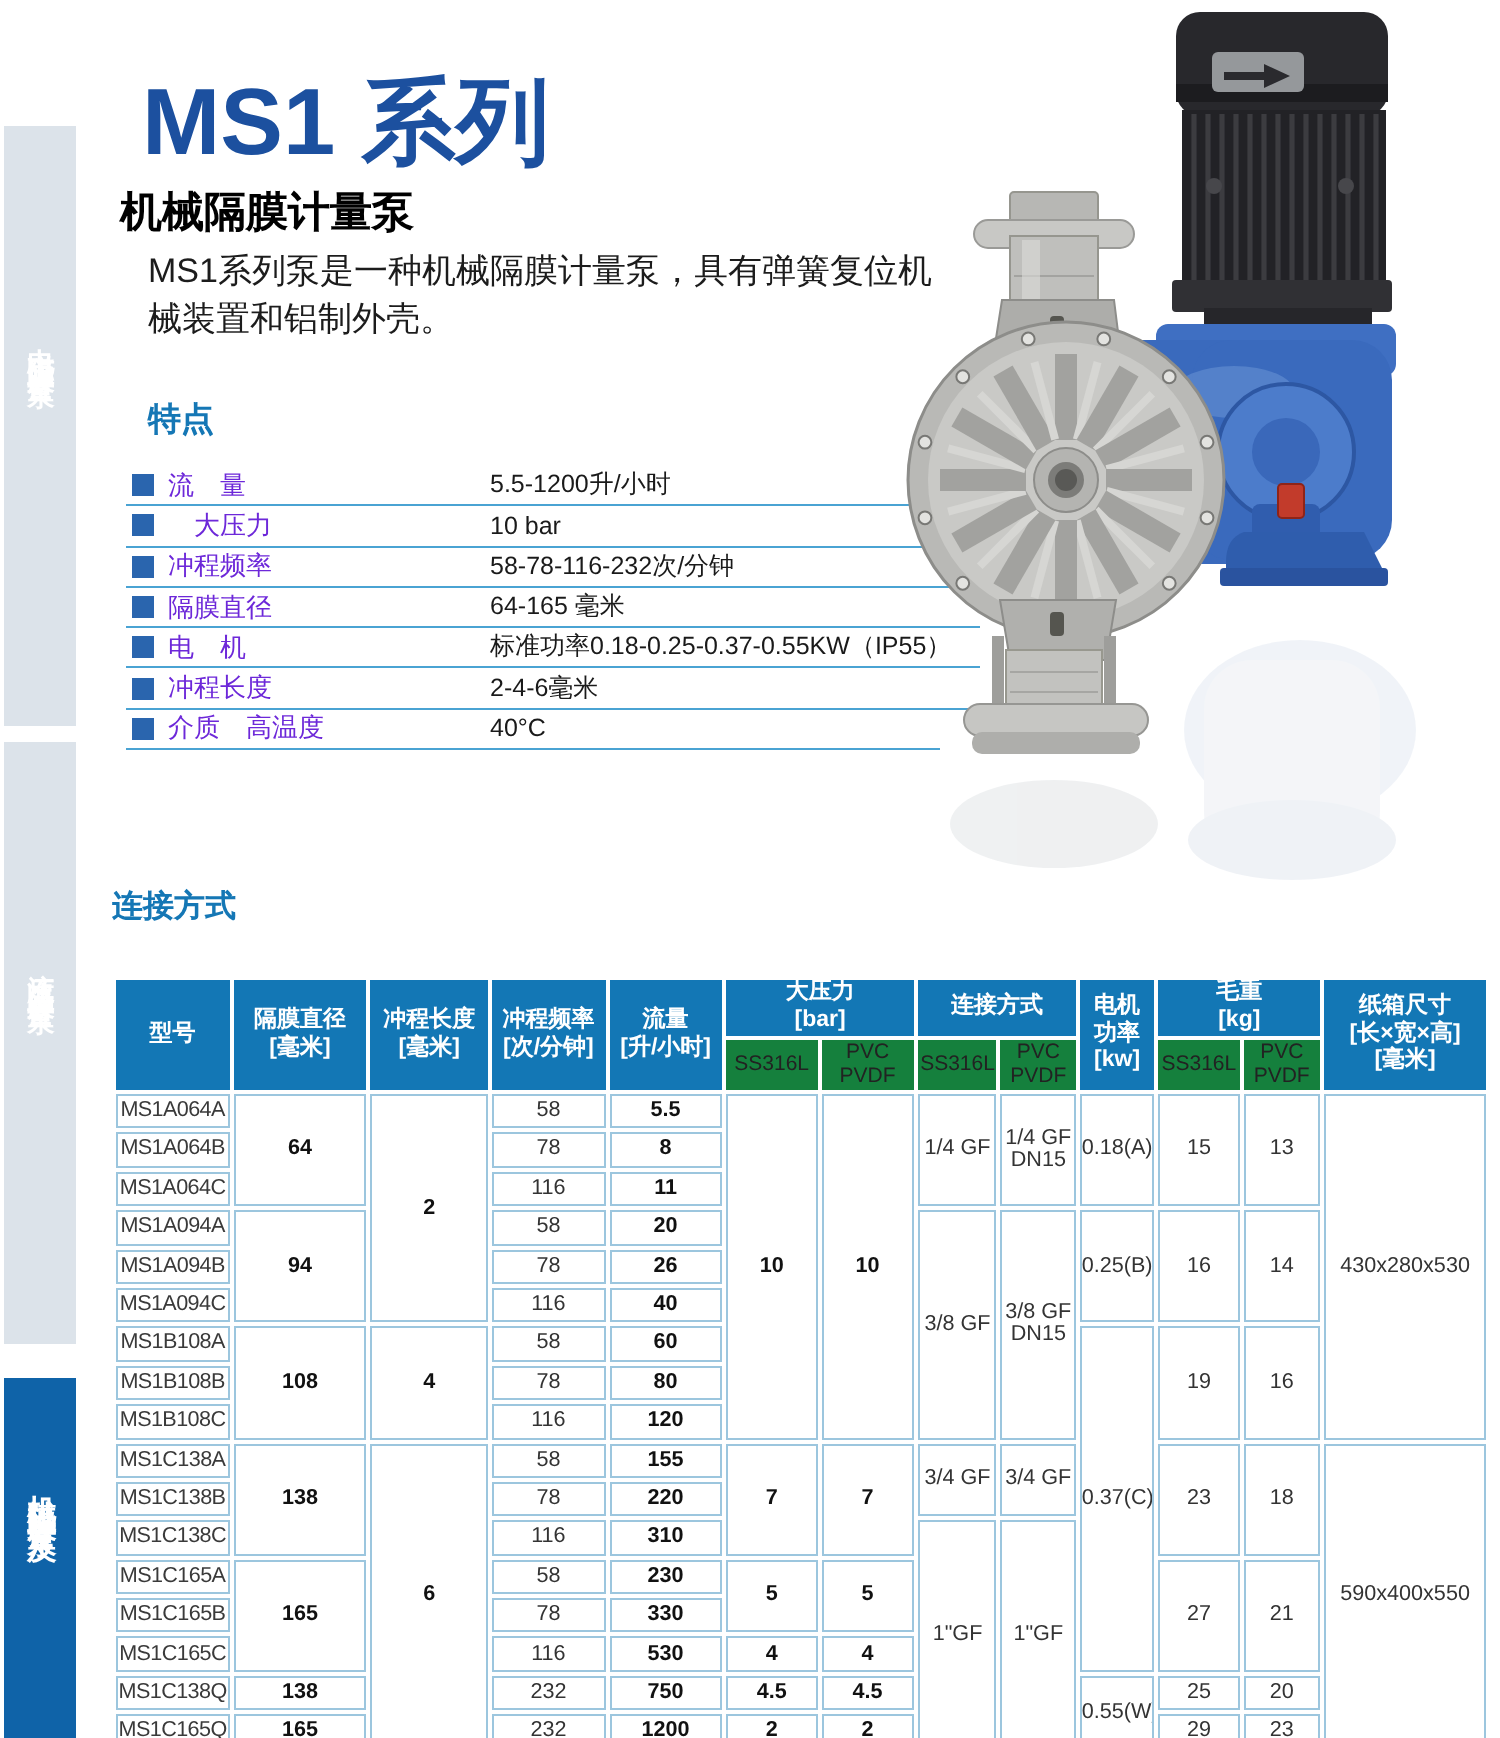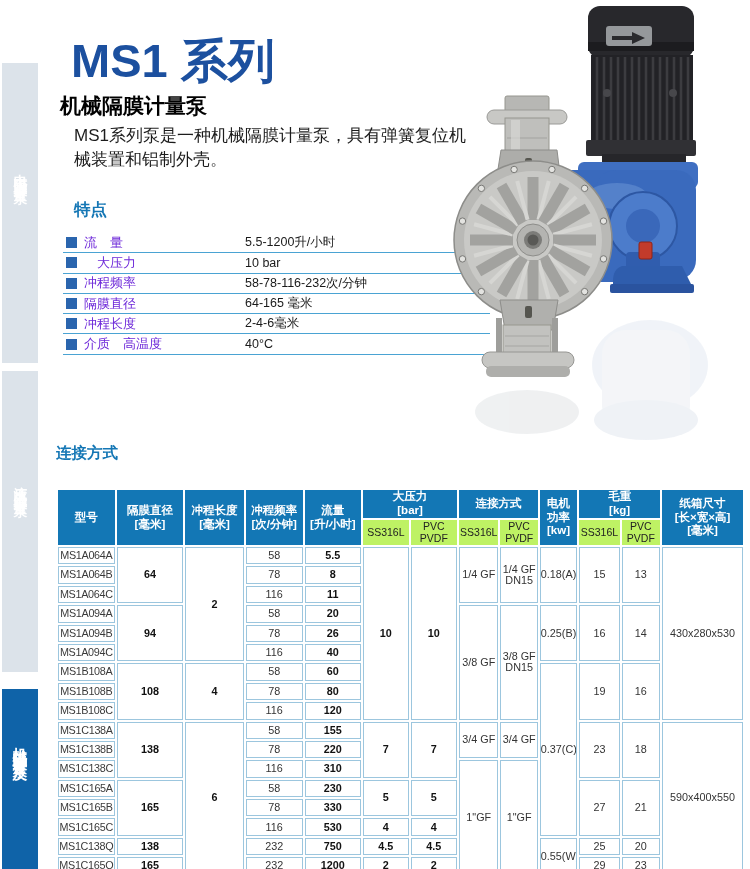--- a/index.html
+++ b/index.html
@@ -34,21 +34,21 @@
   .bullet{width:11px;height:11px;background:#2a65ae;margin-left:3px;flex:0 0 auto;}
   .feat-label{margin-left:7px;font-size:13px;font-weight:normal;color:#6d28d9;white-space:pre;}
   .feat-value{position:absolute;left:182px;font-size:12.5px;color:#1a1a1a;white-space:nowrap;}
   
   .pump{position:absolute;left:410px;top:0;}
   
   table.spec{position:absolute;left:56px;top:488px;border-collapse:separate;border-spacing:2.5px;
         table-layout:fixed;width:689px;font-size:11px;color:#333;}
   table.spec th,table.spec td{padding:0;text-align:center;vertical-align:middle;overflow:hidden;}
   th.hg{background:#1377b5;color:#fff;font-weight:bold;font-size:11.5px;line-height:1.18;height:28px;}
-  th.hs{background:#bef264;color:#222;font-weight:normal;font-size:10.5px;line-height:1.1;height:25px;}
+  th.hs{background:#15803d;color:#222;font-weight:normal;font-size:10.5px;line-height:1.1;height:25px;}
   table.spec td{border:1px solid #9cc6de;background:#fff;height:15.4px;line-height:1.05;font-size:10.8px;}
   td.model{text-align:left;padding-left:2px;font-size:10.4px;letter-spacing:-0.3px;color:#3a3a3a;margin-top:36px;}
   td.b{font-weight:bold;color:#111;font-size:11.3px;}
 </style>
 </head>
 <body>
 
 <div class="page">
 
   <div class="side-tab" id="tab1">
@@ -79,20 +79,25 @@
     </div>
     <div class="feat-row">
       <span class="bullet"></span>
       <span class="feat-label">冲程频率</span>
       <span class="feat-value">58-78-116-232次/分钟</span>
     </div>
     <div class="feat-row">
       <span class="bullet"></span>
       <span class="feat-label">隔膜直径</span>
       <span class="feat-value">64-165 毫米</span>
+    </div>
+    <div class="feat-row">
+      <span class="bullet"></span>
+      <span class="feat-label">电　机</span>
+      <span class="feat-value">标准功率0.18-0.25-0.37-0.55KW（IP55）</span>
     </div>
     <div class="feat-row">
       <span class="bullet"></span>
       <span class="feat-label">冲程长度</span>
       <span class="feat-value">2-4-6毫米</span>
     </div>
     <div class="feat-row">
       <span class="bullet"></span>
       <span class="feat-label">介质　高温度</span>
       <span class="feat-value">40°C</span>

